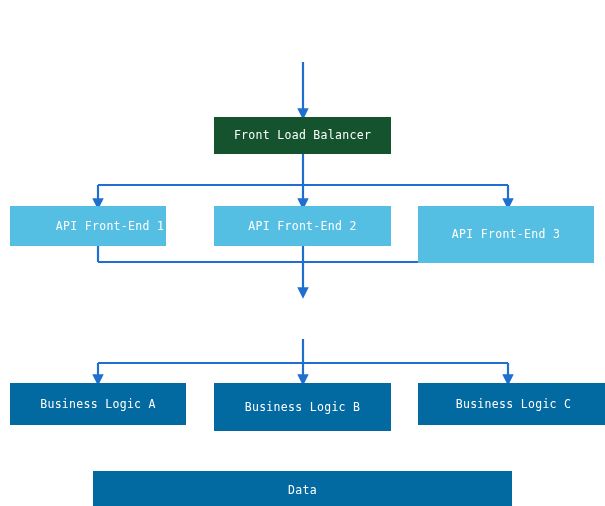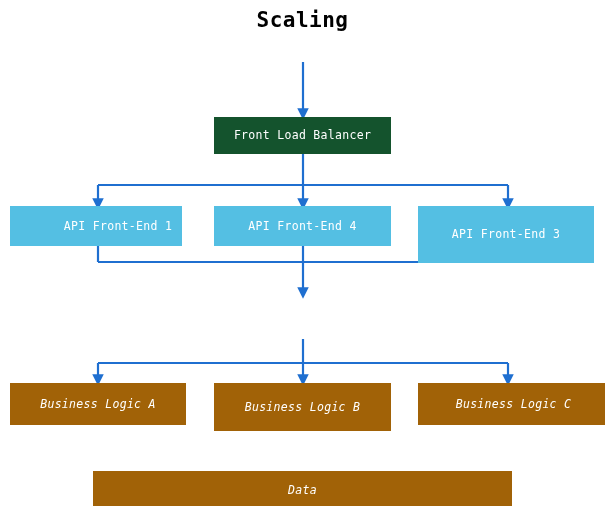--- a/index.html
+++ b/index.html
@@ -39,37 +39,36 @@
     font-family: "DejaVu Sans Mono", monospace;
     font-size: 11.5px;
     letter-spacing: 0.3px;
     color: #ffffff;
     text-align: center;
     line-height: 1.1;
     user-select: none;
   }
   .node.gray  { background: #14532d; }
   .node.cyan  { background: #54bfe3; }
-  .node.peach { background: #a16207; font-style: italic; }
+  .node.peach { background: #0369a1; }
 
   #wires {
     position: absolute;
     left: 0;
     top: 0;
     width: 605px;
     height: 506px;
     pointer-events: none;
   }
 </style>
 </head>
 <body>
 
 <div id="diagram">
 
-  <div id="title">Scaling</div>
 
   <svg id="wires" viewBox="0 0 605 506" width="605" height="506" xmlns="http://www.w3.org/2000/svg">
     <defs>
       <marker id="arrowhead" markerWidth="7" markerHeight="7" refX="2.6" refY="3" orient="auto" markerUnits="strokeWidth">
         <path d="M0,0.4 L5.2,3 L0,5.6 Z" fill="#1f6fd0"></path>
       </marker>
     </defs>
 
     <g stroke="#1f6fd0" stroke-width="2.2" fill="none">
 
@@ -95,25 +94,25 @@
       <line x1="98" y1="363" x2="98" y2="380" marker-end="url(#arrowhead)"></line>
       <line x1="303" y1="363" x2="303" y2="380" marker-end="url(#arrowhead)"></line>
       <line x1="508" y1="363" x2="508" y2="380" marker-end="url(#arrowhead)"></line>
     </g>
   </svg>
 
   <div class="node gray" style="left:214px; top:117px; width:177px; height:37px;">
     <span>Front Load Balancer</span>
   </div>
 
-  <div class="node cyan" style="left:10px; top:206px; width:172px; height:40px;padding-left:44px;">
+  <div class="node cyan" style="left:10px; top:206px; width:156px; height:40px;padding-left:44px;">
     <span>API Front-End 1</span>
   </div>
   <div class="node cyan" style="left:214px; top:206px; width:177px; height:40px;">
-    <span>API Front-End 4</span>
+    <span>API Front-End 2</span>
   </div>
   <div class="node cyan" style="left:418px; top:206px; width:176px; height:57px;">
     <span>API Front-End 3</span>
   </div>
 
 
   <div class="node peach" style="left:10px; top:383px; width:176px; height:42px;">
     <span>Business Logic A</span>
   </div>
   <div class="node peach" style="left:214px; top:383px; width:177px; height:48px;">

